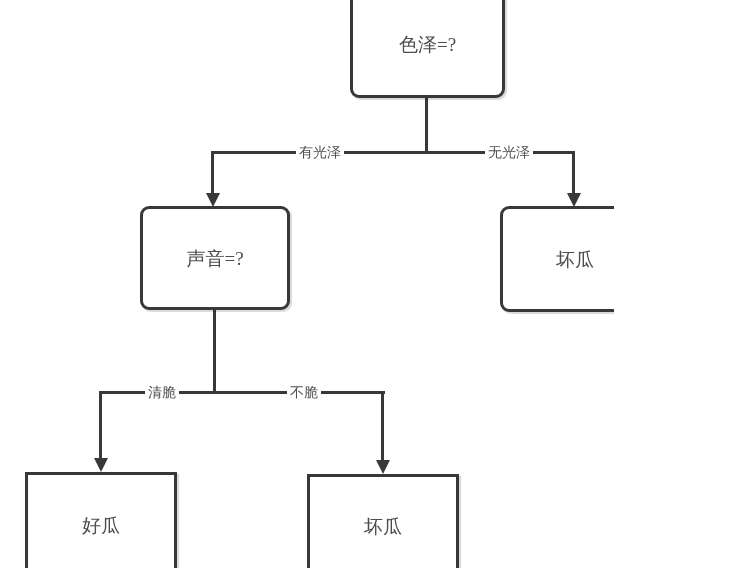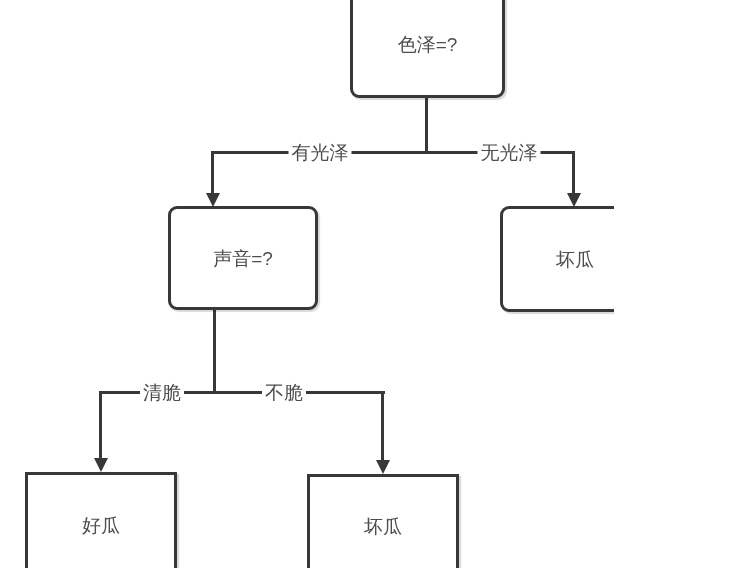--- a/index.html
+++ b/index.html
@@ -9,37 +9,37 @@
     --bg:#ffffff;
   }
   *{margin:0;padding:0;box-sizing:border-box;}
   html,body{background:var(--bg);}
   .canvas{
     position:relative;
     width:614px;
     height:568px;
     overflow:hidden;
     background:var(--bg);
-    font-family:Liberation Sans, sans-serif;
+    font-family:Liberation Serif, serif;
   }
   .node{
     position:absolute;
     background:var(--fill);
     border:3px solid var(--line);
     box-shadow:2px 2px 1px rgba(0,0,0,0.15);
     display:flex;
     align-items:center;
     justify-content:center;
     color:var(--text);
     font-size:19px;
     line-height:1;
   }
   .node.rounded{border-radius:9px;}
   .n-root{left:350px;top:-10px;width:155px;height:108px;}
-  .n-sound{left:140px;top:206px;width:150px;height:104px;margin-left:28px;}
+  .n-sound{left:140px;top:206px;width:150px;height:104px;}
   .n-bad-right{left:500px;top:206px;width:150px;height:106px;}
   .n-good{left:25px;top:472px;width:152px;height:106px;}
   .n-bad-bottom{left:307px;top:474px;width:152px;height:104px;}
 
   .edge{position:absolute;background:var(--line);}
   .e-root-stem{left:425px;top:97px;width:3px;height:57px;}
   .e-branch1{left:211px;top:151px;width:364px;height:3px;}
   .e-left1{left:211px;top:151px;width:3px;height:43px;}
   .e-right1{left:572px;top:151px;width:3px;height:43px;}
   .e-sound-stem{left:213px;top:309px;width:3px;height:85px;}
@@ -57,29 +57,29 @@
   .a-left1{left:206px;top:193px;}
   .a-right1{left:567px;top:193px;}
   .a-left2{left:94px;top:458px;}
   .a-right2{left:376px;top:460px;}
 
   .edge-label{
     position:absolute;
     transform:translate(-50%,-50%);
     background:var(--fill);
     color:var(--text);
-    font-size:19px;
+    font-size:14px;
     line-height:1.1;
     padding:0 3px;
     white-space:nowrap;
   }
   .l-shiny{left:320px;top:153px;}
   .l-notshiny{left:509px;top:153px;}
   .l-crisp{left:162px;top:393px;}
-  .l-notcrisp{left:284px;top:393px;text-align:right;}
+  .l-notcrisp{left:304px;top:393px;text-align:right;}
 </style>
 </head>
 <body>
 
 <div class="canvas">
 
   <div class="edge e-root-stem"></div>
   <div class="edge e-branch1"></div>
   <div class="edge e-left1"></div>
   <div class="edge e-right1"></div>

